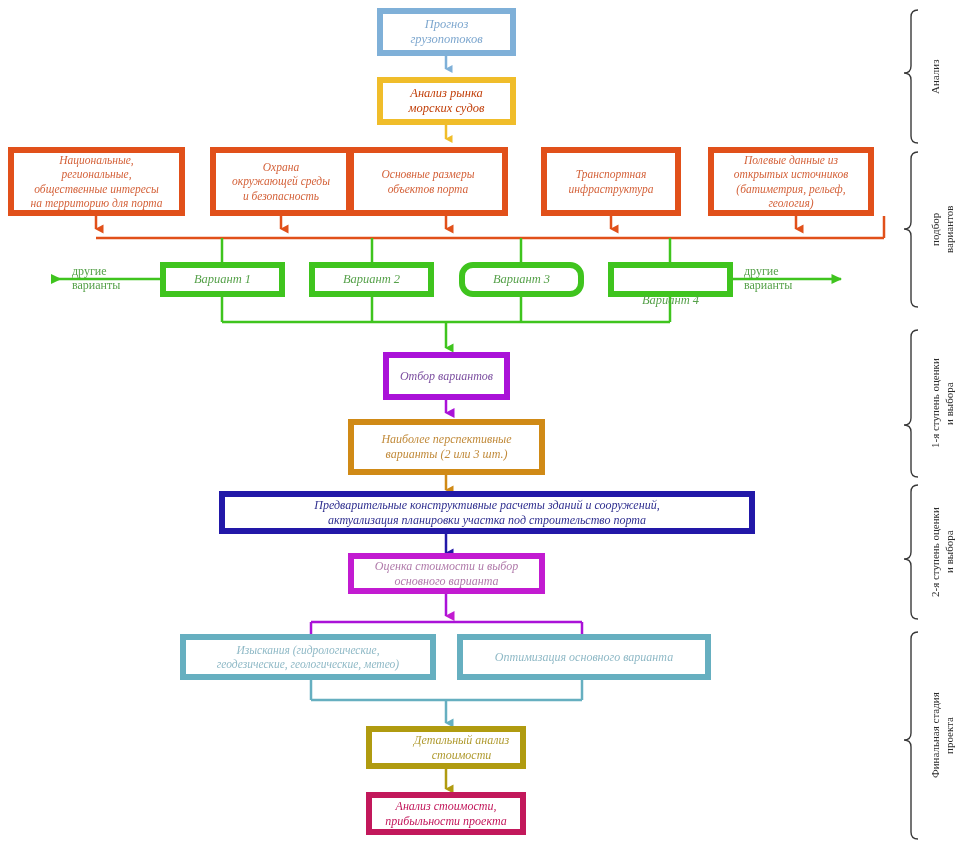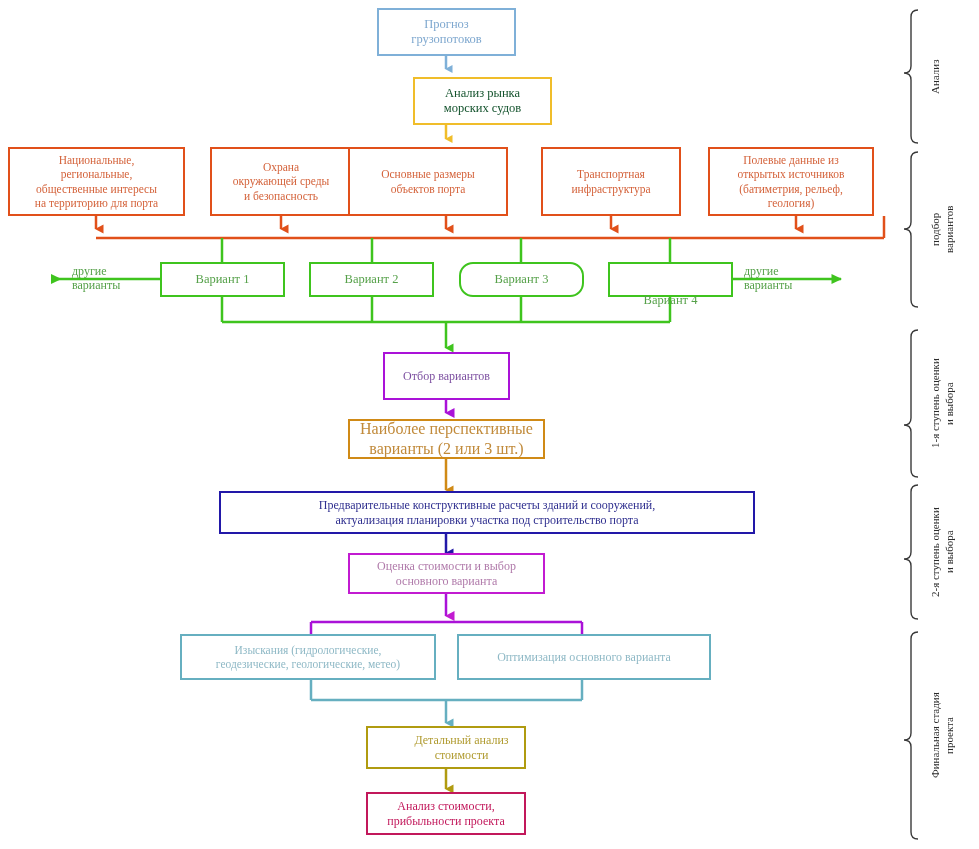--- a/index.html
+++ b/index.html
@@ -7,32 +7,33 @@
     font-family:"Liberation Serif", serif;
     width:979px;height:849px;position:relative;overflow:hidden;
   }
   #stage{position:absolute;left:0;top:0;width:979px;height:849px;}
   svg#wires{position:absolute;left:0;top:0;width:979px;height:849px;pointer-events:none;}
 
   .node{
     position:absolute;
     box-sizing:border-box;
     background:#ffffff;
-    border:2px solid #0ea5e9;
+    border:6px solid #0ea5e9;
     display:flex;align-items:center;justify-content:center;
     text-align:center;
     line-height:1.22;
     padding:2px 4px;
     z-index:3;
+    font-style:italic;
   }
   .node span{display:block;width:100%;}
 
   
   .c-lightblue{border-color:#7fb0d8;color:#7fa8cf;}
-  .c-gold{border-color:#f0bd2a;color:#14532d;margin-left:36px;}
+  .c-gold{border-color:#f0bd2a;color:#c2410c;}
   .c-orange{border-color:#e1501a;color:#d4623a;}
   .c-green{border-color:#3fc41e;color:#56a14a;}
   .c-purple{border-color:#aa12d8;color:#7c4fa0;}
   .c-darkgold{border-color:#d08a16;color:#c18a3a;}
   .c-navy{border-color:#2218a8;color:#2f2f8f;}
   .c-magenta{border-color:#c21bd1;color:#b07aaa;}
   .c-teal{border-color:#66afc0;color:#8fb9c6;}
   .c-olive{border-color:#b09b10;color:#b09b30;}
   .c-crimson{border-color:#c2185b;color:#c2185b;}
 
@@ -209,21 +210,21 @@
   </div>
 
   <div class="node c-green" style="left:608px;top:262px;width:125px;height:35px;font-size:12.5px;">
     <span style="white-space: pre-line; margin-top: 42px;">Вариант 4</span>
   </div>
 
   <div class="node c-purple" style="left:383px;top:352px;width:127px;height:48px;font-size:12px;">
     <span style="white-space: pre-line;">Отбор вариантов</span>
   </div>
 
-  <div class="node c-darkgold" style="left:348px;top:419px;width:197px;height:40px;font-size:16px;">
+  <div class="node c-darkgold" style="left:348px;top:419px;width:197px;height:56px;font-size:12px;">
     <span style="white-space: pre-line;">Наиболее перспективные
 варианты (2 или 3 шт.)</span>
   </div>
 
   <div class="node c-navy" style="left:219px;top:491px;width:536px;height:43px;font-size:12px;">
     <span style="white-space: pre-line;">Предварительные конструктивные расчеты зданий и сооружений,
 актуализация планировки участка под строительство порта</span>
   </div>
 
   <div class="node c-magenta" style="left:348px;top:553px;width:197px;height:41px;font-size:12px;">

